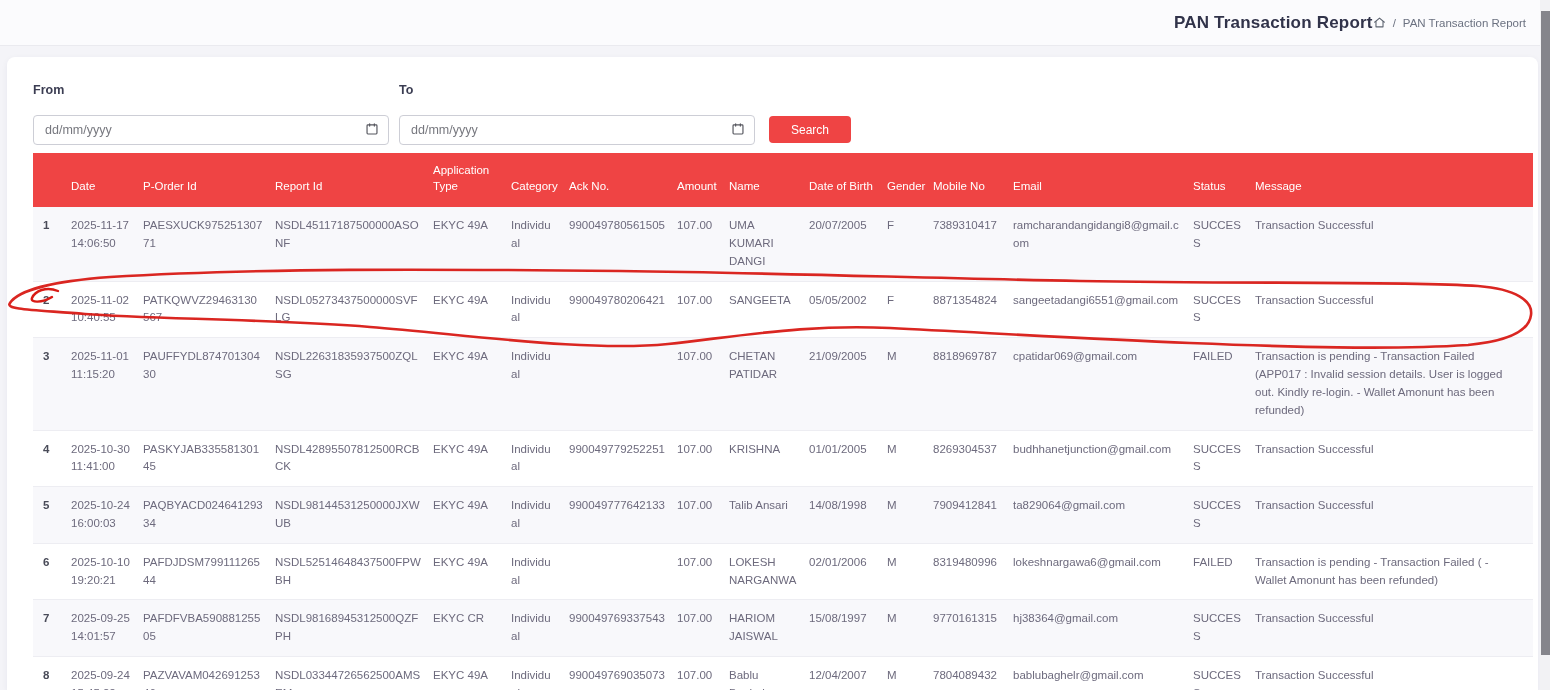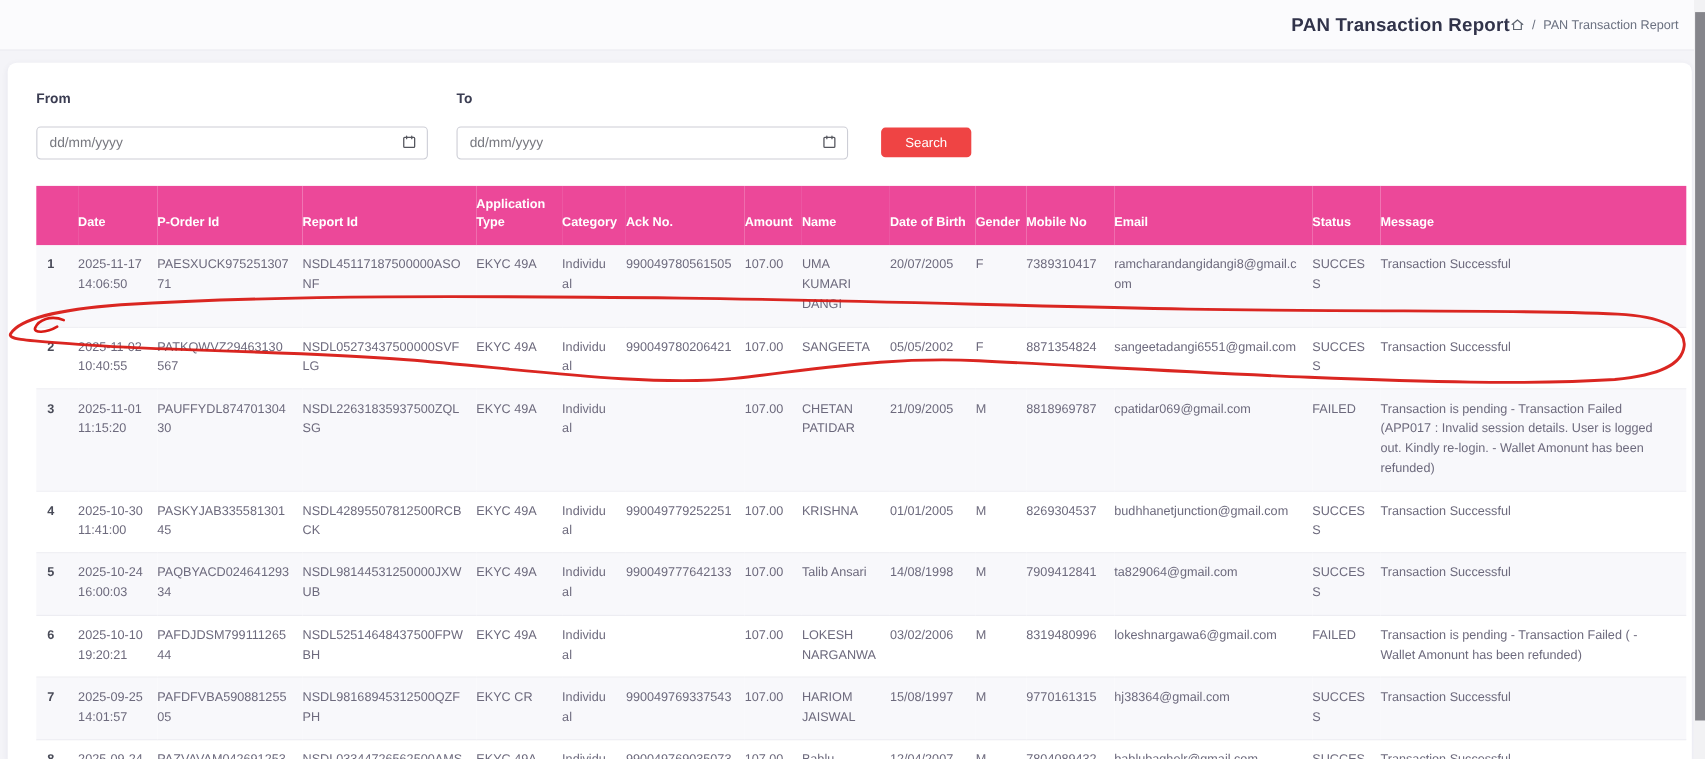--- a/index.html
+++ b/index.html
@@ -22,42 +22,42 @@
 
   
   .card{
     position:absolute; left:7px; right:12px; top:57px; bottom:0;
     background:#ffffff; border-radius:8px 8px 0 0;
     box-shadow:0 2px 6px rgba(40,40,80,.06);
     padding:26px 0 0 26px;
   }
 
   
-  .filters{ display:flex; align-items:flex-end; gap:26px; margin-bottom:24px; }
+  .filters{ display:flex; align-items:flex-end; gap:10px; margin-bottom:8px; }
   .fgroup{ display:flex; flex-direction:column; }
   .flabel{ font-size:12.5px; font-weight:700; color:#3b3d52; margin-bottom:18px; }
   .dinput{ position:relative; width:356px; }
   .dinput input{
     width:100%; height:30px; border:1px solid #cdced6; border-radius:4px;
     padding:0 36px 0 11px; font-size:12.5px; color:#6c6d77; background:#fff;
     font-family:"Liberation Sans", sans-serif; outline:none;
   }
   .dinput input::placeholder{ color:#77787f; opacity:1; }
   .cal-icon{ position:absolute; right:10px; top:7px; pointer-events:auto; cursor:pointer; }
   .search-btn{
     height:27px; padding:0 22px; margin:0 0 2px 4px;
     background:#ef4444; color:#fff; border:none; border-radius:4px;
     font-size:12px; font-family:"Liberation Sans", sans-serif; cursor:pointer;
   }
 
   
   table{ border-collapse:collapse; table-layout:fixed; width:1500px;
          font-size:11.5px; color:#6d6a7d; }
   thead th{
-    background:#ec4899; color:#ffffff; font-weight:700; text-align:left;
+    background:#ef4444; color:#ffffff; font-weight:400; text-align:left;
     vertical-align:bottom; padding:9px 8px 13px 0; font-size:11.5px; line-height:1.4;margin-top:48px;
   }
   thead th:first-child{ padding-left:10px; }
   tbody td{
     vertical-align:top; padding:10px 12px 10px 0; line-height:1.55;
     border-bottom:1px solid #ededf2; word-wrap:break-word;
   }
   tbody tr:nth-child(odd){ background:#f8f8fb; }
   tbody tr:nth-child(even){ background:#ffffff; }
   td.c-row_number{ font-weight:700; color:#494b58; padding-left:10px; }
@@ -242,21 +242,21 @@
         <tr>
           <td class="c-row_number">6</td>
           <td class="c-date">2025-10-10 19:20:21</td>
           <td class="c-p_order_id">PAFDJDSM79911126544</td>
           <td class="c-order_id">NSDL52514648437500FPWBH</td>
           <td class="c-application_type">EKYC 49A</td>
           <td class="c-category">Individual</td>
           <td class="c-ack_no"></td>
           <td class="c-amount">107.00</td>
           <td class="c-name">LOKESH NARGANWA</td>
-          <td class="c-date_of_birth">03/02/2006</td>
+          <td class="c-date_of_birth">02/01/2006</td>
           <td class="c-gender">M</td>
           <td class="c-mobile_no">8319480996</td>
           <td class="c-email">lokeshnargawa6@gmail.com</td>
           <td class="c-status">FAILED</td>
           <td class="c-message">Transaction is pending - Transaction Failed ( - Wallet Amonunt has been refunded)</td>
         </tr>
         <tr>
           <td class="c-row_number">7</td>
           <td class="c-date">2025-09-25 14:01:57</td>
           <td class="c-p_order_id">PAFDFVBA59088125505</td>

